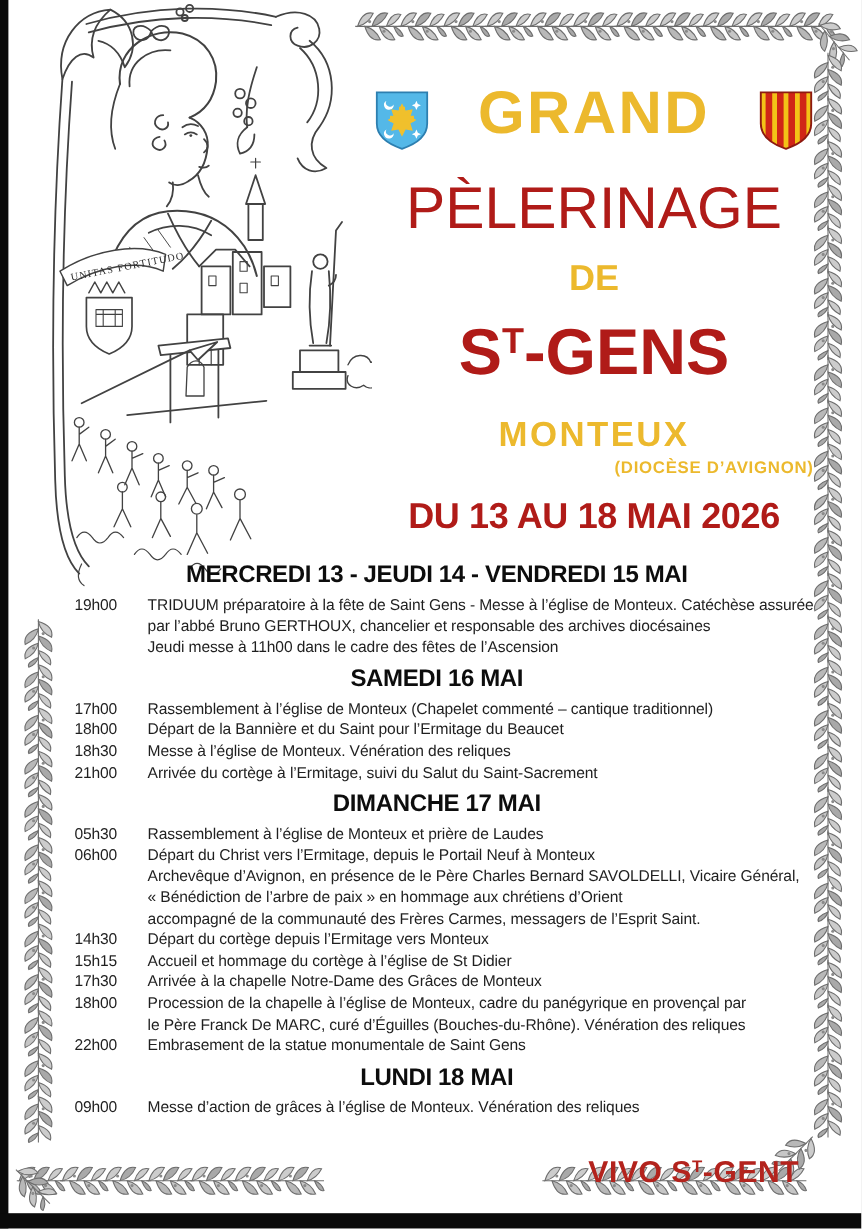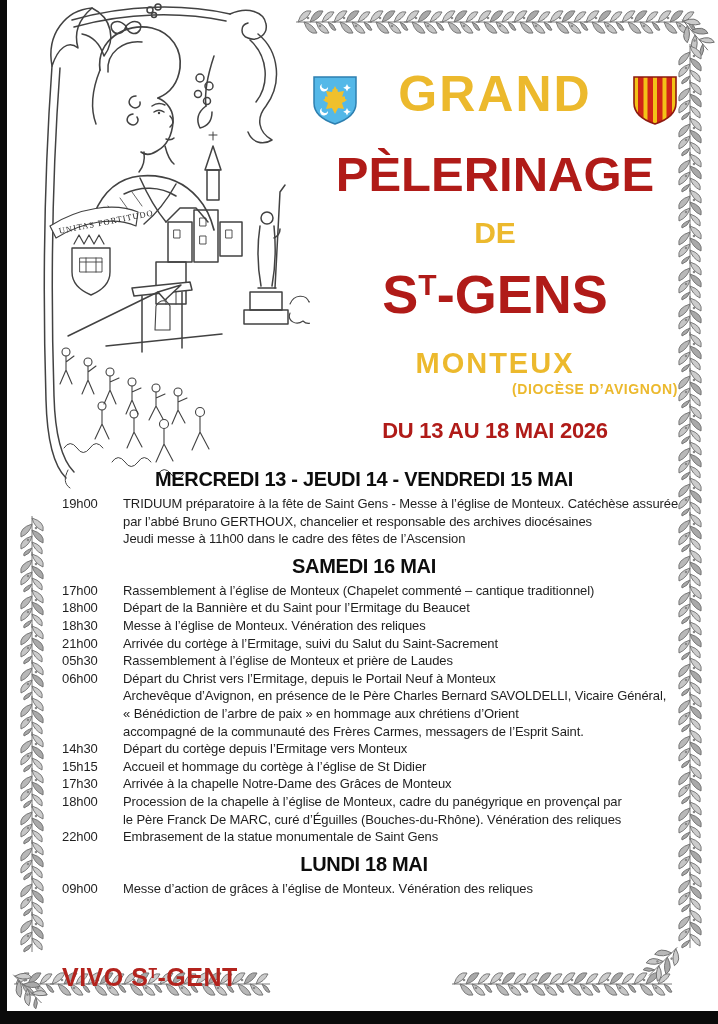--- a/index.html
+++ b/index.html
@@ -16,42 +16,42 @@
   
   .title-block{
     position:absolute;left:312px;top:66px;width:366px;text-align:center;
   }
   .title-row{display:flex;align-items:flex-start;justify-content:space-between;gap:36px;}
   .shield{width:46px;height:52px;flex:0 0 auto;margin-top:8px;}
   .t-grand{
     font-size:50px;font-weight:bold;color:var(--title_gold);
     letter-spacing:2px;line-height:56px;
   }
-  .t-pel{font-size:49px;font-weight:bold;color:var(--title_red);letter-spacing:0px;line-height:52px;margin-top:22px;}
+  .t-pel{font-size:49px;font-weight:normal;color:var(--title_red);letter-spacing:0px;line-height:52px;margin-top:22px;}
   .t-de{font-size:30px;font-weight:bold;color:var(--title_gold);line-height:32px;margin-top:17px;}
   .t-stgens{font-size:54px;font-weight:bold;color:var(--title_red);line-height:56px;margin-top:8px;}
   .t-stgens sup{font-size:30px;vertical-align:18px;}
   .t-town{font-size:29px;font-weight:bold;color:var(--title_gold);letter-spacing:2px;line-height:30px;margin-top:26px;}
   .t-dioc{font-size:14px;font-weight:bold;color:var(--title_gold);letter-spacing:.6px;line-height:16px;margin-top:3px;text-align:right;}
-  .t-dates{font-size:22px;font-weight:bold;color:var(--title_red);letter-spacing:-0.3px;line-height:30px;margin-top:19px;}
+  .t-dates{font-size:30px;font-weight:bold;color:var(--title_red);letter-spacing:-0.3px;line-height:30px;margin-top:19px;}
 
   
   .schedule{position:absolute;left:62px;top:468px;width:604px;color:#1f1f1f;}
   .sec-heading{
     text-align:center;font-weight:bold;font-size:20px;line-height:23px;
     color:#0d0d0d;letter-spacing:-0.3px;margin:7px 0 4px 0;
   }
   .schedule .sec-heading:first-child{margin-top:0;}
   .ev-row{display:grid;grid-template-columns:44px 1fr;column-gap:17px;line-height:17.6px;font-size:13px;letter-spacing:-0.1px;}
   .ev-time{white-space:nowrap;}
   .ev-text{white-space:nowrap;}
 
   
   .footer-motto{
-    position:absolute;left:62px;top:963px;width:604px;text-align:left;
+    position:absolute;left:62px;top:963px;width:604px;text-align:right;
     font-size:25px;font-weight:bold;color:var(--footer_red);letter-spacing:0.5px;
   }
   .footer-motto sup{font-size:14px;vertical-align:8px;}
 </style>
 </head>
 <body>
 
 <div class="page">
 
   <div class="edge-left"></div>
@@ -325,20 +325,21 @@
         <div class="ev-text">Départ de la Bannière et du Saint pour l’Ermitage du Beaucet</div>
       </div>
       <div class="ev-row">
         <div class="ev-time">18h30</div>
         <div class="ev-text">Messe à l’église de Monteux. Vénération des reliques</div>
       </div>
       <div class="ev-row">
         <div class="ev-time">21h00</div>
         <div class="ev-text">Arrivée du cortège à l’Ermitage, suivi du Salut du Saint-Sacrement</div>
       </div>
+      <div class="sec-heading">DIMANCHE 17 MAI</div>
       <div class="ev-row">
         <div class="ev-time">05h30</div>
         <div class="ev-text">Rassemblement à l’église de Monteux et prière de Laudes</div>
       </div>
       <div class="ev-row">
         <div class="ev-time">06h00</div>
         <div class="ev-text">Départ du Christ vers l’Ermitage, depuis le Portail Neuf à Monteux</div>
       </div>
       <div class="ev-row">
         <div class="ev-time"></div>

